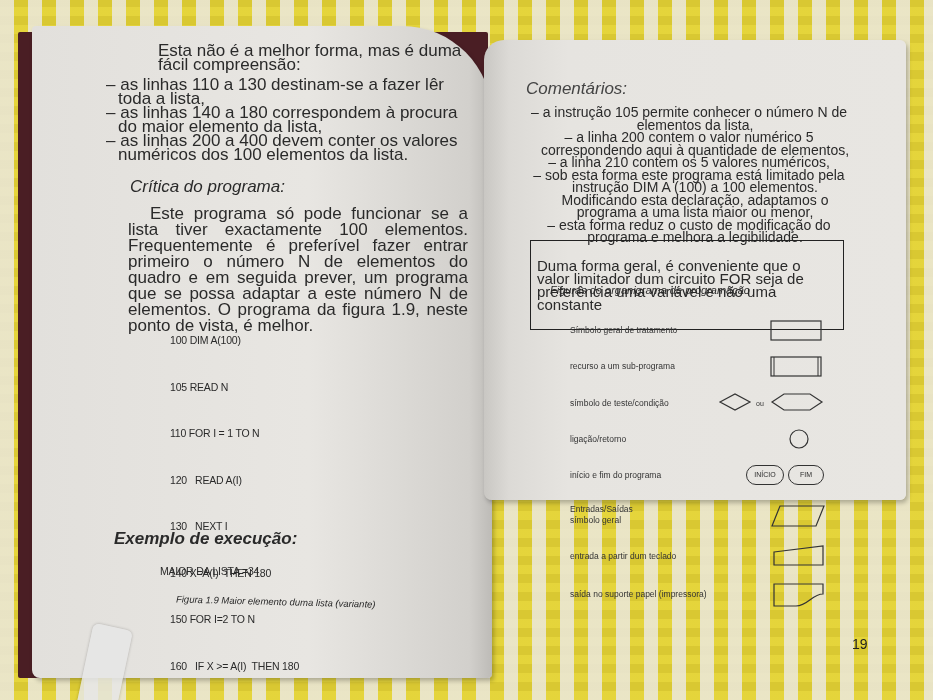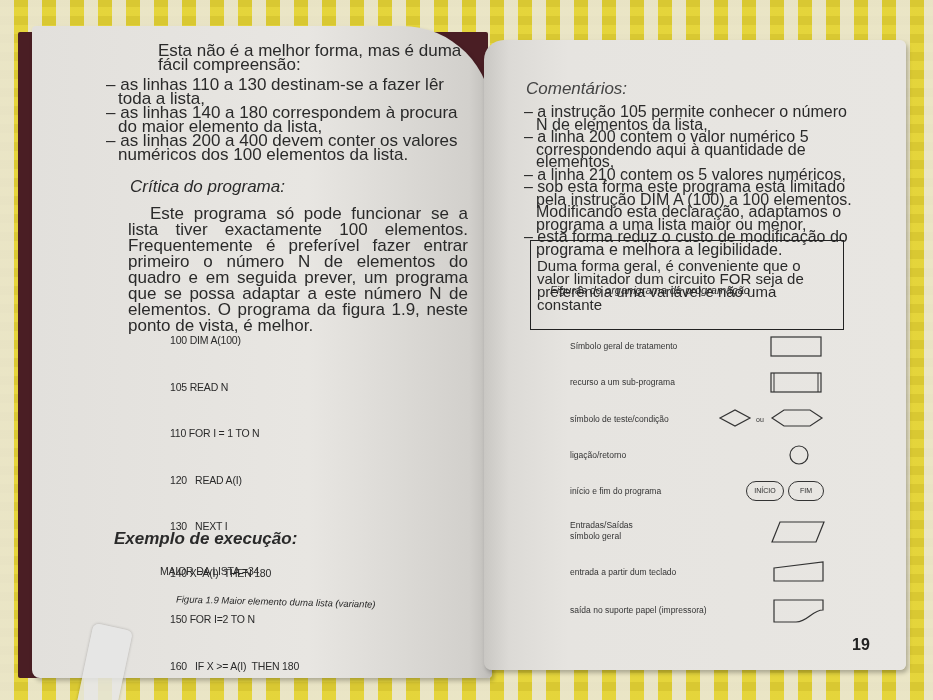--- a/index.html
+++ b/index.html
@@ -18,21 +18,21 @@
   .page {
     position:absolute; background:#e6e4e0; color:#2a2a2a;
   }
   .page-left {
     left:32px; top:26px; width:460px; height:652px;
     border-radius:4px 90px 4px 8px;
     background:linear-gradient(90deg,#e2e0dc 0%,#e8e6e2 60%,#d2d0cc 95%,#bdbbb7 100%);
     box-shadow: 2px 3px 4px rgba(0,0,0,0.25);
   }
   .page-right {
-    left:484px; top:40px; width:422px; height:630px;
+    left:484px; top:40px; width:422px; height:460px;
     border-radius:20px 6px 6px 8px;
     background:linear-gradient(90deg,#c9c7c3 0%,#dcdad6 6%,#e6e4e0 20%,#e8e6e2 100%);
     box-shadow: 2px 3px 4px rgba(0,0,0,0.25);
   }
   .abs { position:absolute; }
   .t { font-size:17px; line-height:14px; }
   .ital { font-style:italic; }
   .code { font-size:10.5px; line-height:15.5px; letter-spacing:-0.2px; }
   .bullet { padding-left:12px; text-indent:-12px; }
   .para { text-align:justify; }
@@ -40,21 +40,21 @@
     border:1.5px solid #222; padding:18px 6px; font-size:15px; line-height:13px;
   }
   .sym-row { position:absolute; left:0; width:280px; height:30px; }
   .sym-label { position:absolute; left:0; font-size:8.5px; line-height:11px; color:#333; }
   .sym-shape { position:absolute; }
   .tab {
     position:absolute; left:84px; top:626px; width:40px; height:90px;
     background:rgba(230,230,230,0.85); border-radius:6px; transform:rotate(12deg);
     box-shadow:0 0 3px rgba(0,0,0,0.25);
   }
-  .pagenum { position:absolute; font-size:16px; font-weight:bold; color:#222; }
+  .pagenum { position:absolute; font-size:14px; font-weight:normal; color:#222; }
 </style>
 </head>
 <body>
 
 <div class="cover"></div>
 
 <div class="page page-left">
   <div class="abs t" style="left:126px;top:18px;width:320px;">Esta não é a melhor forma, mas é duma fácil compreensão:</div>
   <div class="abs t" style="left:74px;top:52px;width:362px;">
     <div class="bullet">– as linhas 110 a 130 destinam-se a fazer lêr toda a lista,</div>
@@ -81,32 +81,32 @@
     
   </div>
 
   <div class="abs t ital" style="left:82px;top:506px;font-weight:bold;">Exemplo de execução:</div>
   <div class="abs code" style="left:128px;top:538px;">MAIOR DA LISTA =34</div>
   <div class="abs ital" style="left:144px;top:570px;font-size:9.5px;transform:rotate(1.5deg);">Figura 1.9 Maior elemento duma lista (variante)</div>
 </div>
 
 <div class="page page-right">
   <div class="abs t ital" style="left:42px;top:42px;color:#444;">Comentários:</div>
-  <div class="abs" style="left:40px;top:66px;width:330px;font-size:16px;line-height:12.5px;">
+  <div class="abs" style="left:40px;top:66px;width:330px;font-size:14px;line-height:12.5px;text-align:center;">
     <div class="bullet">– a instrução 105 permite conhecer o número N de elementos da lista,</div>
     <div class="bullet">– a linha 200 contem o valor numérico 5 correspondendo aqui à quantidade de elementos,</div>
     <div class="bullet">– a linha 210 contem os 5 valores numéricos,</div>
     <div class="bullet">– sob esta forma este programa está limitado pela instrução DIM A (100) a 100 elementos. Modificando esta declaração, adaptamos o programa a uma lista maior ou menor,</div>
     <div class="bullet">– esta forma reduz o custo de modificação do programa e melhora a legibilidade.</div>
   </div>
   <div class="abs box" style="left:46px;top:200px;width:300px;">Duma forma geral, é conveniente que o valor limitador dum circuito FOR seja de preferência uma variável e não uma constante</div>
 
   <div class="abs ital" style="left:66px;top:244px;font-size:11px;">Figuras do organigrama de programação</div>
 
-  <div class="abs" style="left:86px;top:280px;width:260px;height:300px;margin-top:16px;">
+  <div class="abs" style="left:86px;top:280px;width:260px;height:300px;">
 
     <div class="sym-row" style="top:0;">
       <div class="sym-label" style="top:5px;">Símbolo geral de tratamento</div>
       <svg class="sym-shape" style="left:200px;top:0;" width="54" height="22">
         <rect x="1" y="1" width="50" height="19" fill="none" stroke="#333" stroke-width="1.2"></rect>
       </svg>
     </div>
 
     <div class="sym-row" style="top:36px;">
       <div class="sym-label" style="top:5px;">recurso a um sub-programa</div>

